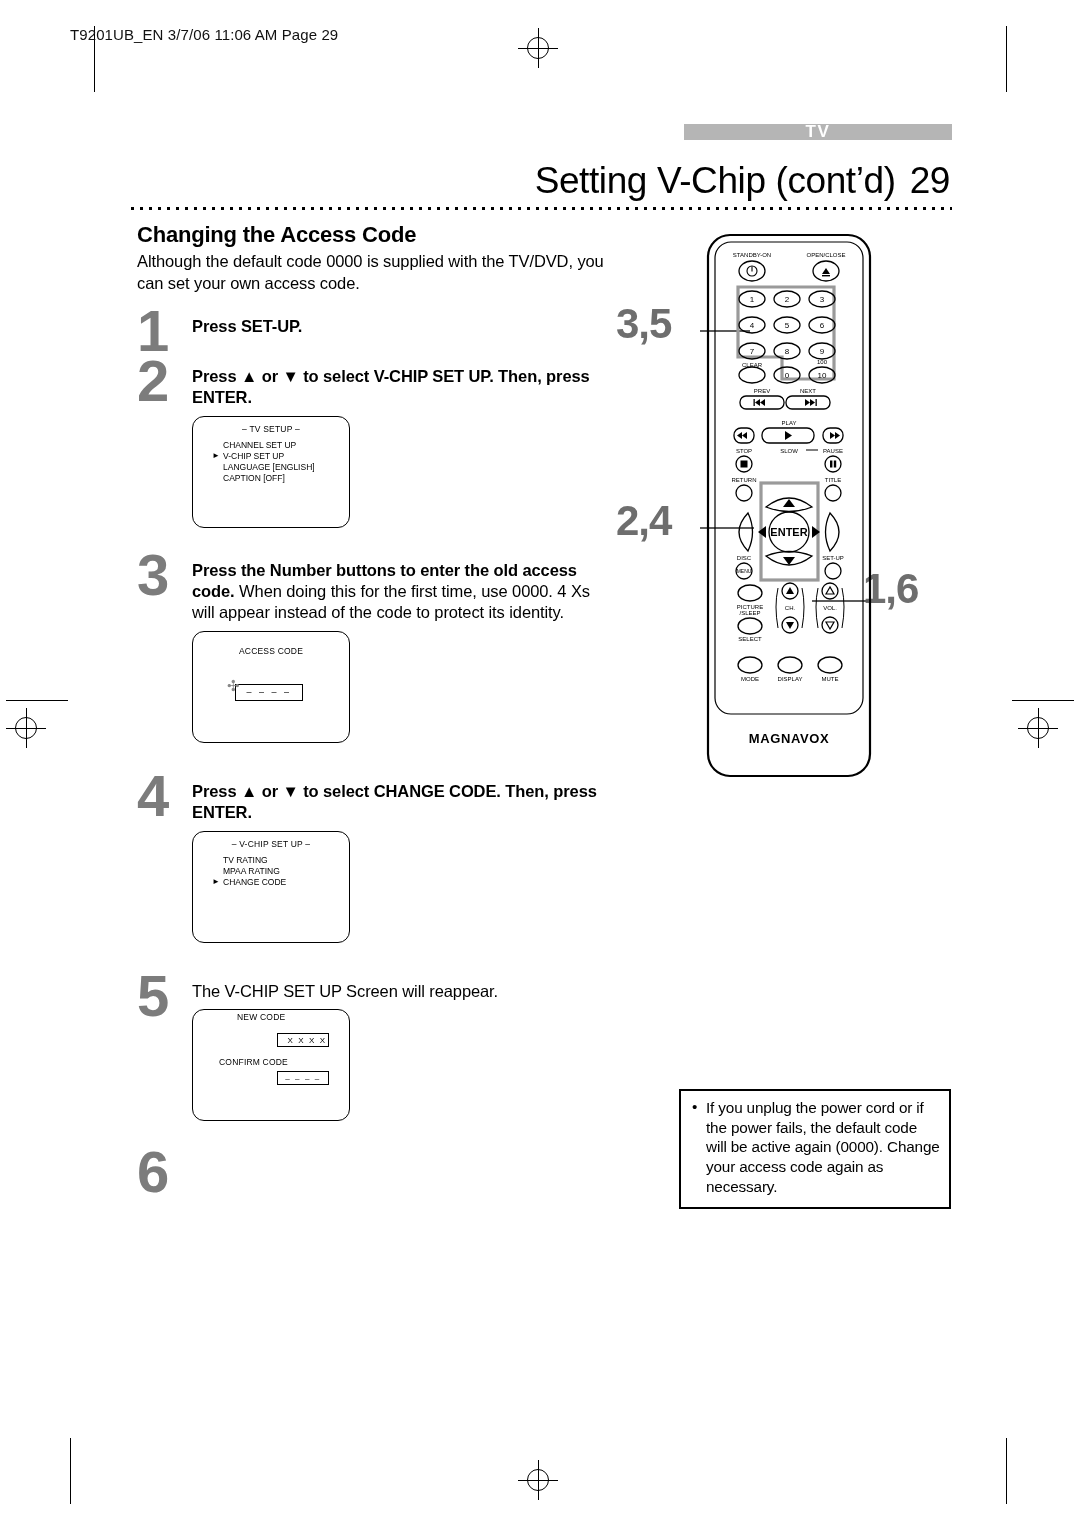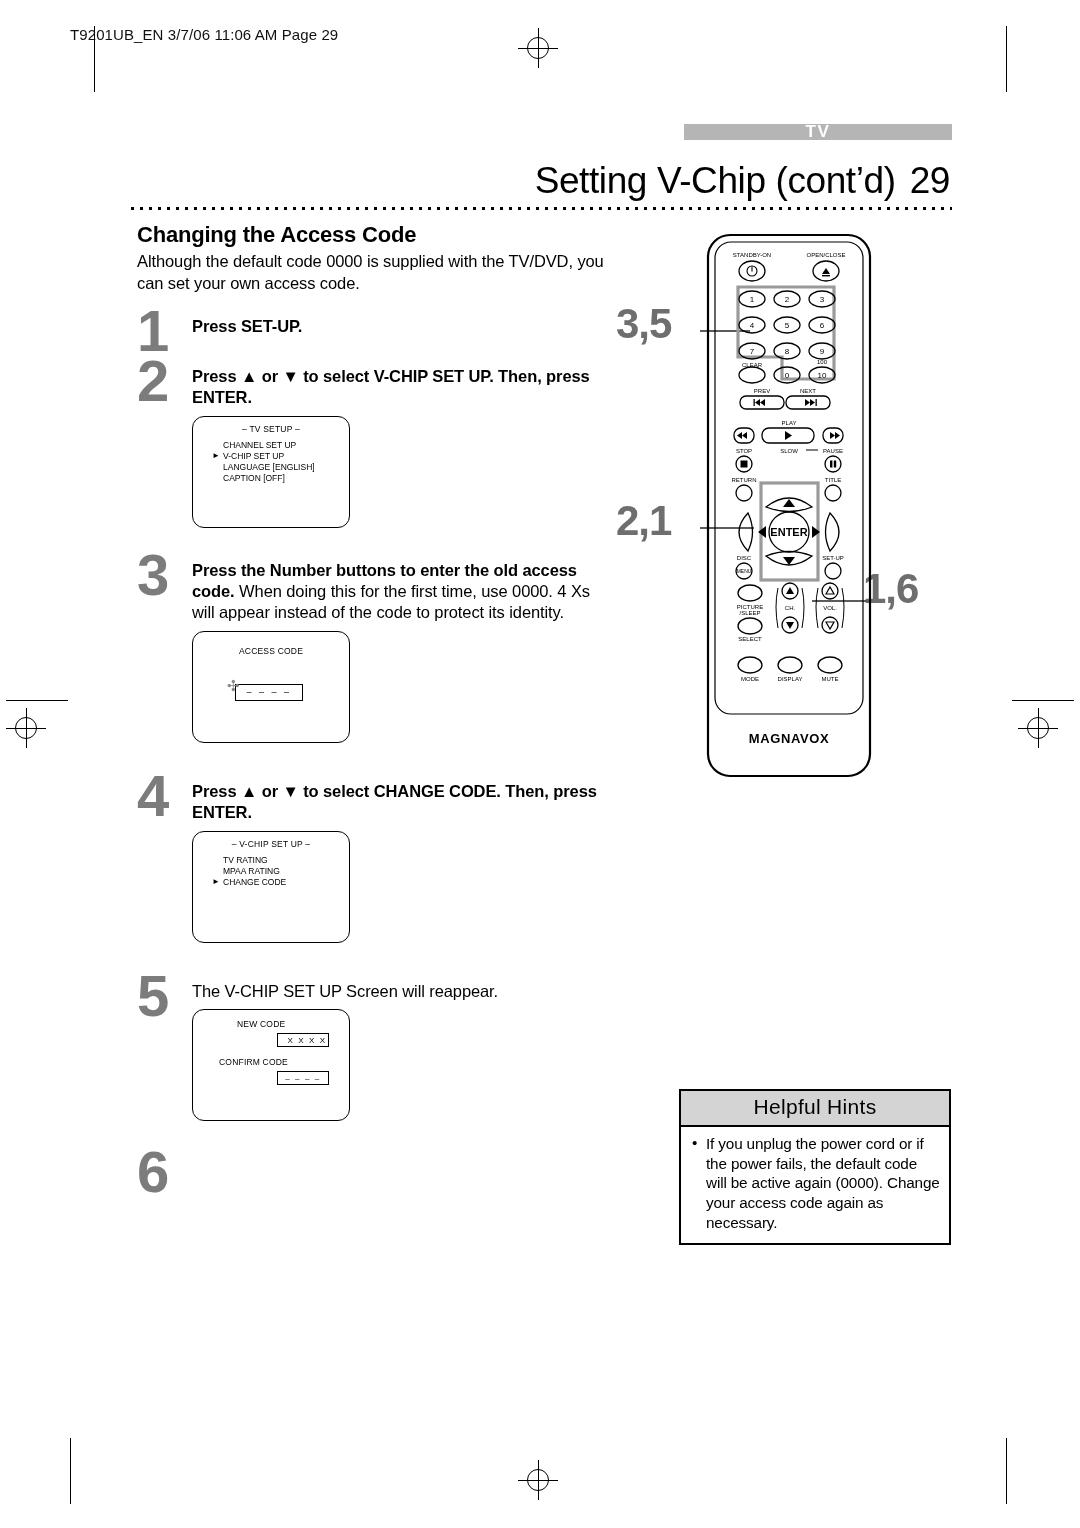--- a/index.html
+++ b/index.html
@@ -201,44 +201,43 @@
         <li><span class="cur">►</span><span>CHANGE CODE</span></li>
       </ul>
     </div>
   </div>
 
   <div class="step" style="margin-top:38px;">
     <div class="bignum">5</div>
     <p style="margin-top:1px;">The V-CHIP SET UP Screen will reappear.</p>
 
     <div class="osd">
-      <div class="lbl" style="left:26px; top:9px;padding-left:18px;">NEW CODE</div>
+      <div class="lbl" style="left:26px; top:2px;padding-left:18px;">NEW CODE</div>
       <div class="osd-field" style="left:84px; top:23px; width:52px; height:14px; font-size:8px; letter-spacing:1.6px;padding-left:8px;">X X X X</div>
       <div class="lbl" style="left:26px; top:47px;">CONFIRM CODE</div>
       <div class="osd-field" style="left:84px; top:61px; width:52px; height:14px; font-size:8px; letter-spacing:1.6px;">– – – –</div>
     </div>
   </div>
 
   <div class="step" style="margin-top:36px;">
     <div class="bignum">6</div>
   </div>
 
 </div>
 
 <div class="hints">
-  <div class="hints-head">Helpful Hints</div>
   <ul>
     <li>If you unplug the power cord or if the power fails, the default code will be active again (0000). Change your access code again as necessary.</li>
   </ul>
 </div>
 
 <div class="callout" style="left:616px; top:303px;">3,5</div>
 <div class="lead-line" style="left:700px; top:330px; width:50px;"></div>
 
-<div class="callout" style="left:616px; top:500px;">2,1</div>
+<div class="callout" style="left:616px; top:500px;">2,4</div>
 <div class="lead-line" style="left:700px; top:527px; width:54px;"></div>
 
 <div class="callout" style="left:863px; top:568px;">1,6</div>
 <div class="lead-line" style="left:812px; top:600px; width:56px;"></div>
 
 <div class="remote">
   <svg viewBox="0 0 166 545" width="166" height="545" xmlns="http://www.w3.org/2000/svg">
     <g fill="none" stroke="#000" stroke-width="2.2">
       <rect x="2" y="2" width="162" height="541" rx="22" ry="22"></rect>
       <rect x="9" y="9" width="148" height="472" rx="16" ry="16" stroke-width="1.2"></rect>

